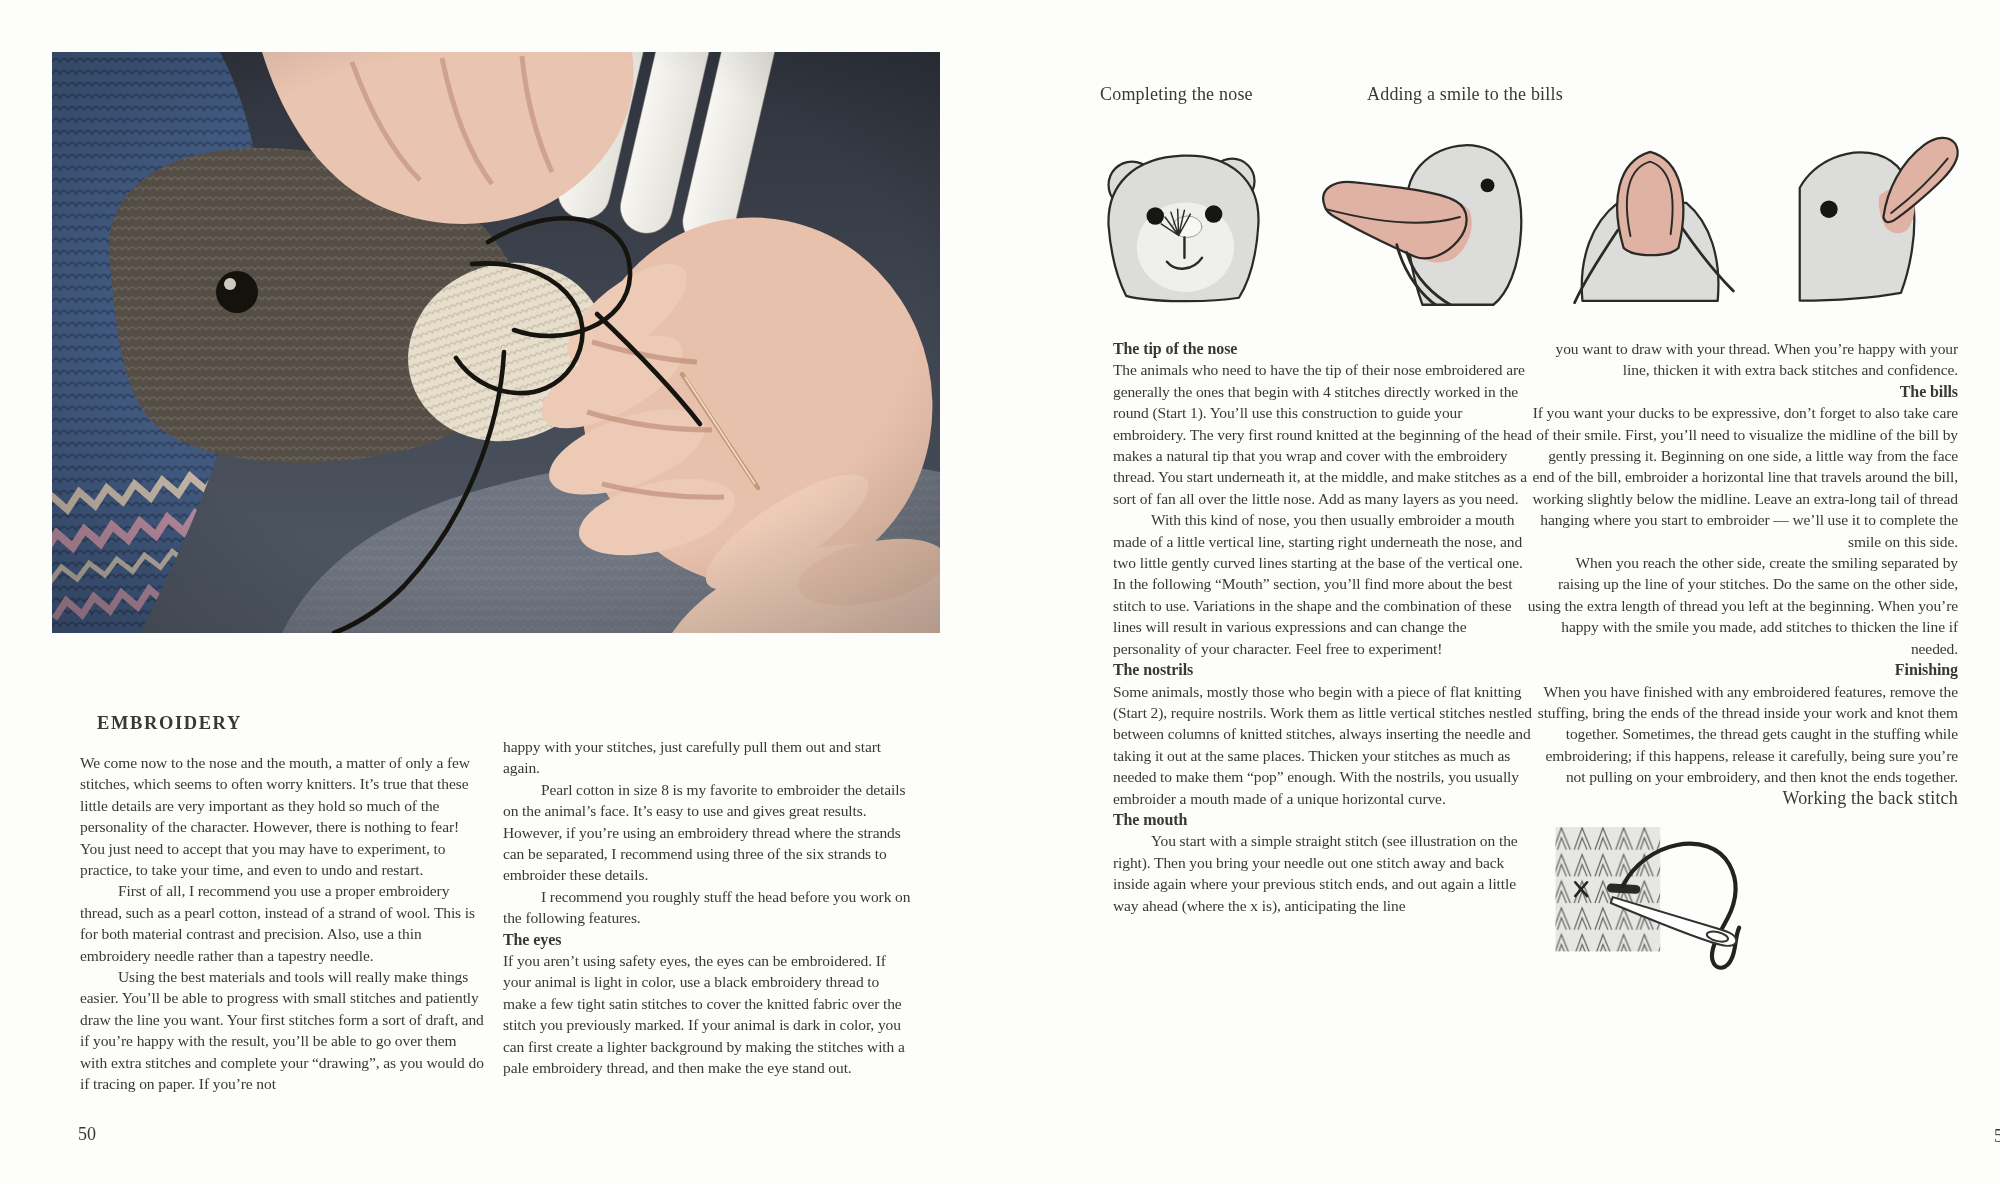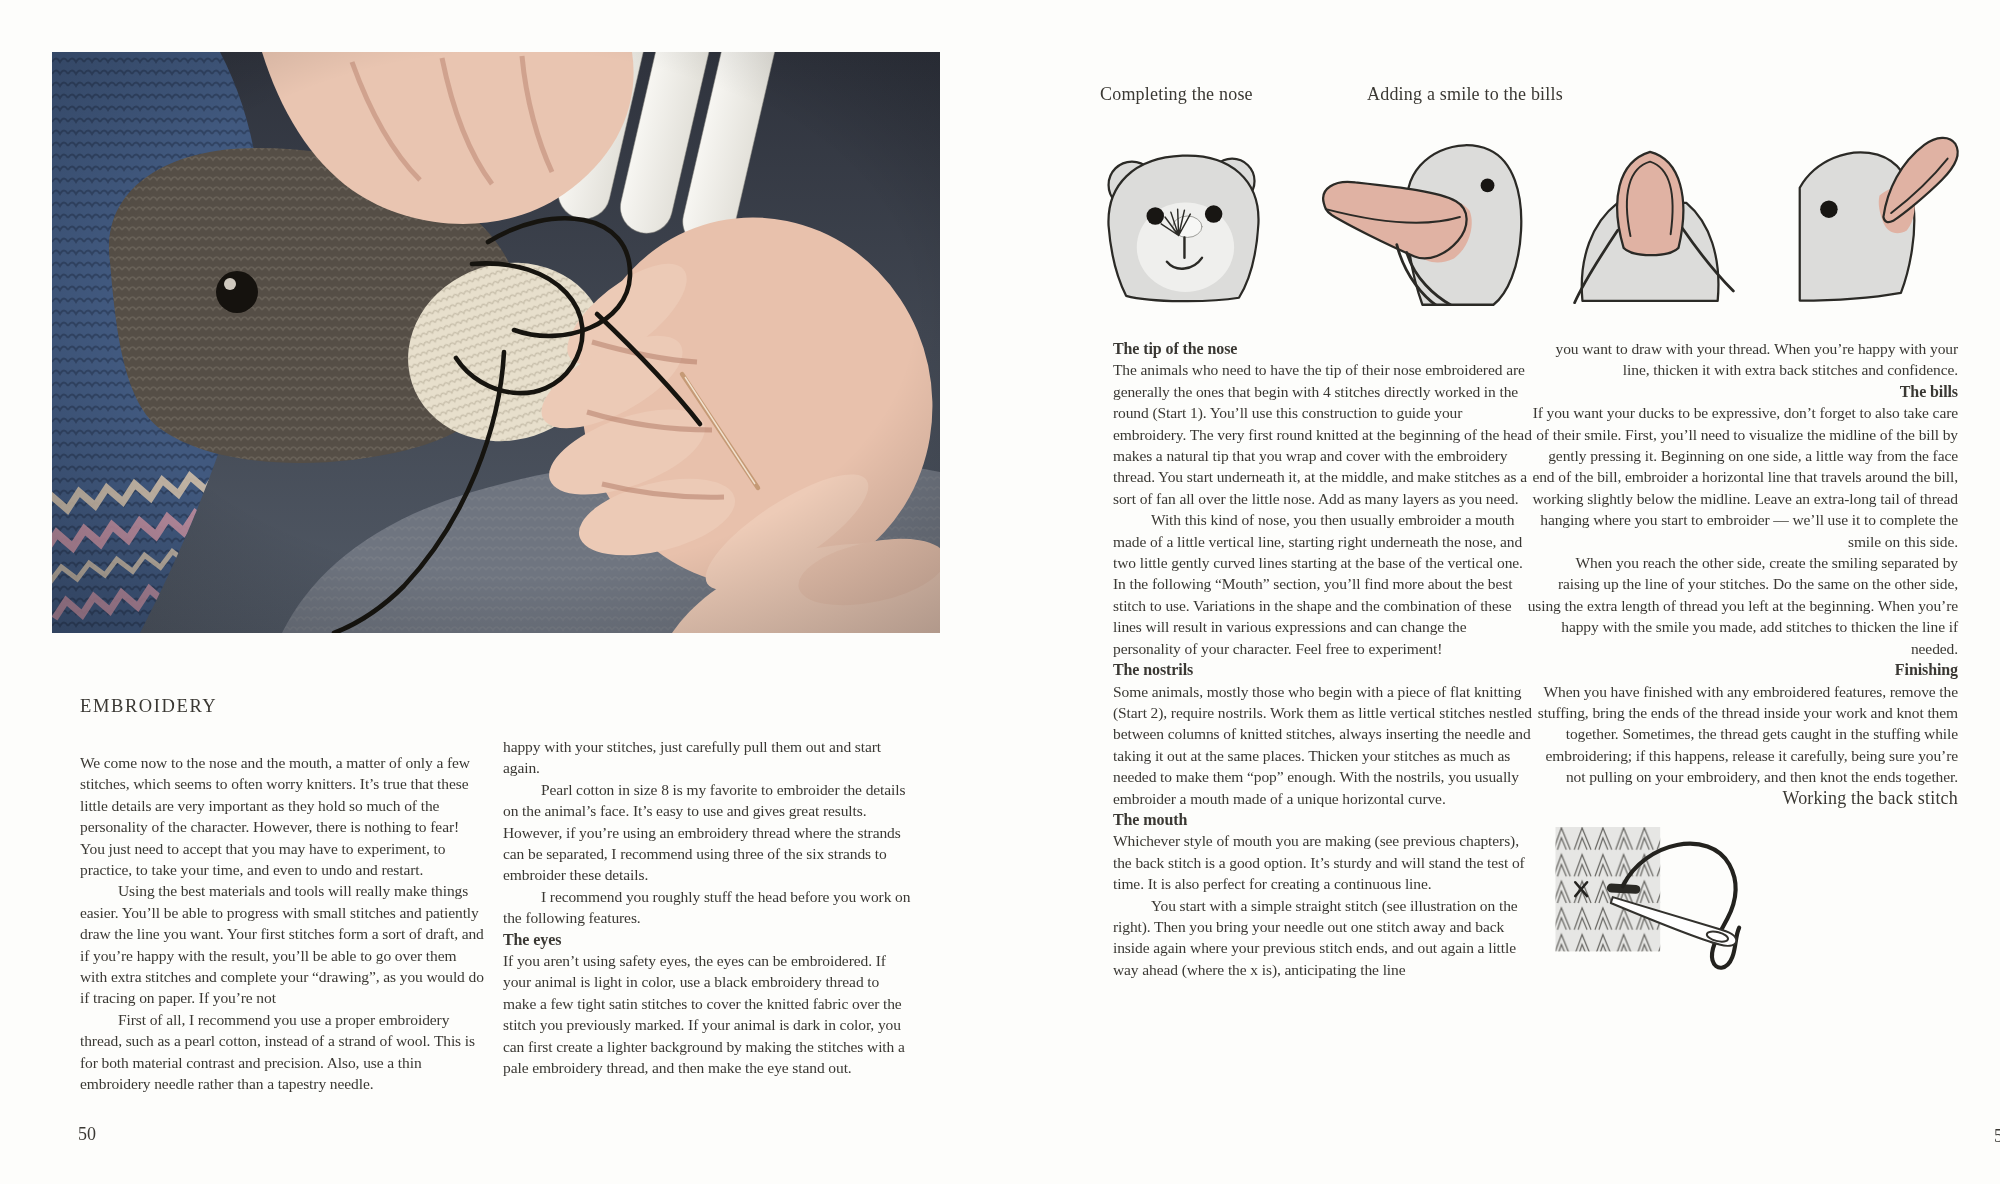--- a/index.html
+++ b/index.html
@@ -9,22 +9,22 @@
   html,body{margin:0;padding:0;}
   body{
     width:2000px;height:1184px;position:relative;overflow:hidden;
     background:var(--page-bg);
     color:var(--text-color);
     font-family:"Liberation Serif","DejaVu Serif",serif;
   }
   .photo{position:absolute;left:52px;top:52px;width:888px;height:581px;}
   .photo svg{display:block;width:100%;height:100%;}
   .display-heading{
-    position:absolute;left:80px;top:696px;margin:0;
-    font-size:18.5px;font-weight:400;letter-spacing:1.6px;
+    position:absolute;left:80px;top:696px;margin:17px;
+    font-size:18.5px;font-weight:700;letter-spacing:1.6px;
   }
   .col{position:absolute;font-size:15.5px;line-height:21.4px;letter-spacing:-0.1px;}
   .col p{margin:0;}
   p.ind{text-indent:38px;}
   .sec{font-size:16px;font-weight:bold;margin:14px 0 0 0;line-height:21.4px;}
   .caption{font-size:18px;letter-spacing:0.2px;}
   .cap-abs{position:absolute;top:84px;margin:0;}
   .caption-flow{margin-top:44px;font-size:18px;letter-spacing:0.2px;}
   .pagenum{position:absolute;font-size:18px;}
   .fig{position:absolute;}
@@ -129,22 +129,22 @@
     </g>
 
     <rect width="888" height="581" fill="url(#vign)"></rect>
   </svg>
 </div>
 
 <h1 class="display-heading">EMBROIDERY</h1>
 
 <div class="col lcol1">
   <p>We come now to the nose and the mouth, a matter of only a few stitches, which seems to often worry knitters. It’s true that these little details are very important as they hold so much of the personality of the character. However, there is nothing to fear! You just need to accept that you may have to experiment, to practice, to take your time, and even to undo and restart.</p>
+  <p class="ind">First of all, I recommend you use a proper embroidery thread, such as a pearl cotton, instead of a strand of wool. This is for both material contrast and precision. Also, use a thin embroidery needle rather than a tapestry needle.</p>
   <p class="ind">Using the best materials and tools will really make things easier. You’ll be able to progress with small stitches and patiently draw the line you want. Your first stitches form a sort of draft, and if you’re happy with the result, you’ll be able to go over them with extra stitches and complete your “drawing”, as you would do if tracing on paper. If you’re not</p>
-  <p class="ind">First of all, I recommend you use a proper embroidery thread, such as a pearl cotton, instead of a strand of wool. This is for both material contrast and precision. Also, use a thin embroidery needle rather than a tapestry needle.</p>
 </div>
 
 <div class="col lcol2">
   <p>happy with your stitches, just carefully pull them out and start again.</p>
   <p class="ind">Pearl cotton in size 8 is my favorite to embroider the details on the animal’s face. It’s easy to use and gives great results. However, if you’re using an embroidery thread where the strands can be separated, I recommend using three of the six strands to embroider these details.</p>
   <p class="ind">I recommend you roughly stuff the head before you work on the following features.</p>
   <p class="sec">The eyes</p>
   <p>If you aren’t using safety eyes, the eyes can be embroidered. If your animal is light in color, use a black embroidery thread to make a few tight satin stitches to cover the knitted fabric over the stitch you previously marked. If your animal is dark in color, you can first create a lighter background by making the stitches with a pale embroidery thread, and then make the eye stand out.</p>
 </div>
 
@@ -205,21 +205,20 @@
   </svg>
 </div>
 
 <div class="col rcol1">
   <p class="sec" style="margin-top:0;">The tip of the nose</p>
   <p>The animals who need to have the tip of their nose embroidered are generally the ones that begin with 4 stitches directly worked in the round (Start 1). You’ll use this construction to guide your embroidery. The very first round knitted at the beginning of the head makes a natural tip that you wrap and cover with the embroidery thread. You start underneath it, at the middle, and make stitches as a sort of fan all over the little nose. Add as many layers as you need.</p>
   <p class="ind">With this kind of nose, you then usually embroider a mouth made of a little vertical line, starting right underneath the nose, and two little gently curved lines starting at the base of the vertical one. In the following “Mouth” section, you’ll find more about the best stitch to use. Variations in the shape and the combination of these lines will result in various expressions and can change the personality of your character. Feel free to experiment!</p>
   <p class="sec">The nostrils</p>
   <p>Some animals, mostly those who begin with a piece of flat knitting (Start 2), require nostrils. Work them as little vertical stitches nestled between columns of knitted stitches, always inserting the needle and taking it out at the same places. Thicken your stitches as much as needed to make them “pop” enough. With the nostrils, you usually embroider a mouth made of a unique horizontal curve.</p>
   <p class="sec">The mouth</p>
-  <p>Whichever style of mouth you are making (see previous chapters), the back stitch is a good option. It’s sturdy and will stand the test of time. It is also perfect for creating a continuous line.</p>
   <p class="ind">You start with a simple straight stitch (see illustration on the right). Then you bring your needle out one stitch away and back inside again where your previous stitch ends, and out again a little way ahead (where the x is), anticipating the line</p>
 </div>
 
 <div class="col rcol2">
   <p>you want to draw with your thread. When you’re happy with your line, thicken it with extra back stitches and confidence.</p>
   <p class="sec">The bills</p>
   <p>If you want your ducks to be expressive, don’t forget to also take care of their smile. First, you’ll need to visualize the midline of the bill by gently pressing it. Beginning on one side, a little way from the face end of the bill, embroider a horizontal line that travels around the bill, working slightly below the midline. Leave an extra-long tail of thread hanging where you start to embroider — we’ll use it to complete the smile on this side.</p>
   <p class="ind">When you reach the other side, create the smiling separated by raising up the line of your stitches. Do the same on the other side, using the extra length of thread you left at the beginning. When you’re happy with the smile you made, add stitches to thicken the line if needed.</p>
   <p class="sec">Finishing</p>
   <p>When you have finished with any embroidered features, remove the stuffing, bring the ends of the thread inside your work and knot them together. Sometimes, the thread gets caught in the stuffing while embroidering; if this happens, release it carefully, being sure you’re not pulling on your embroidery, and then knot the ends together.</p>

